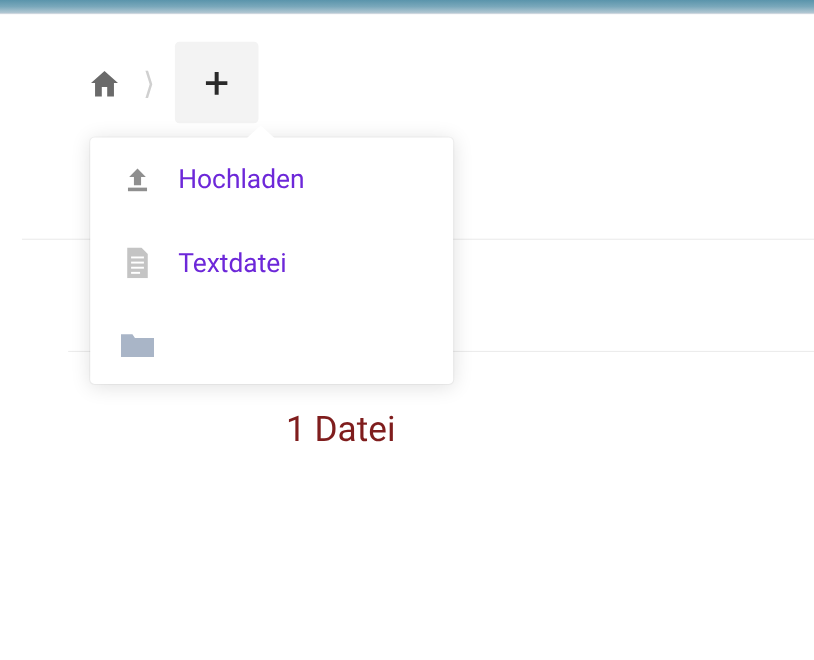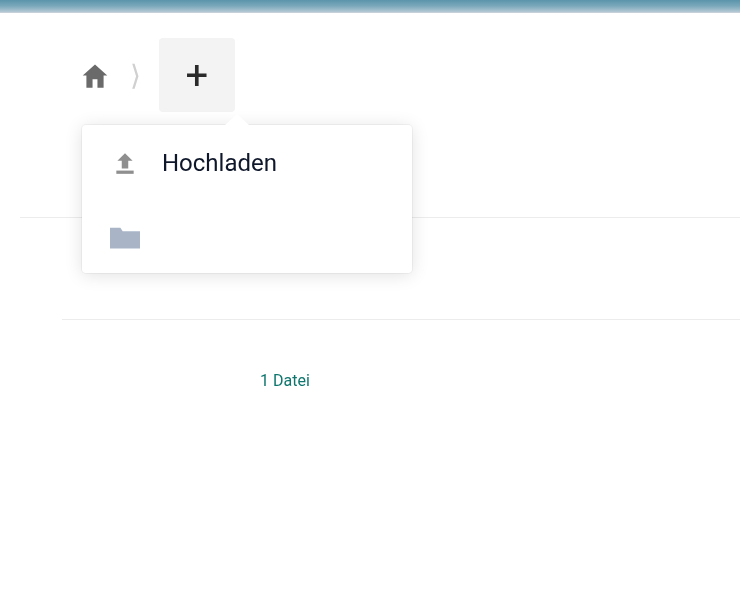--- a/index.html
+++ b/index.html
@@ -90,38 +90,38 @@
     }
     .popover-item .icon-slot {
       width: 30px;
       display: flex;
       align-items: center;
       justify-content: center;
       color: #9b9b9b;
     }
     .popover-item .label {
       font-size: 24px;
-      color: #0f172a;
+      color: #6d28d9;
       font-weight: 400;
     }
     .folder-icon-color { color: #a9b5c7; }
     .divider {
       position: absolute;
       height: 1px;
       background: #ececec;
       width: 100%;
     }
     .divider.d1 { top: 204px; left: 20px; right: 0; width: auto; }
     .divider.d2 { top: 306px; left: 62px; right: 0; width: auto; }
     .behind-label {
       position: absolute;
       top: 358px;
       left: 260px;
-      color: #0f766e;
-      font-size: 16px;
+      color: #7f1d1d;
+      font-size: 32px;
       user-select: none;
     }
   </style>
 </head>
 <body>
 
 <div class="top-bar"></div>
 
 <div class="content">
 
@@ -147,20 +147,32 @@
     <div class="popover-item">
       <span class="icon-slot">
         <svg width="26" height="26" viewBox="0 0 24 24">
           <path fill="#8f8f8f" d="M12 3 L5 10 L9 10 L9 17 L15 17 L15 10 L19 10 Z"></path>
           <rect fill="#8f8f8f" x="4" y="19" width="16" height="3"></rect>
         </svg>
       </span>
       <span class="label">Hochladen</span>
     </div>
 
+    <div class="popover-item">
+      <span class="icon-slot">
+        <svg width="24" height="28" viewBox="0 0 20 24">
+          <path fill="#c4c4c4" d="M2 0 L13 0 L18 5 L18 24 L2 24 Z"></path>
+          <rect fill="#ffffff" x="5" y="7" width="10" height="1.5"></rect>
+          <rect fill="#ffffff" x="5" y="11" width="10" height="1.5"></rect>
+          <rect fill="#ffffff" x="5" y="15" width="10" height="1.5"></rect>
+          <rect fill="#ffffff" x="5" y="19" width="7" height="1.5"></rect>
+        </svg>
+      </span>
+      <span class="label">Textdatei</span>
+    </div>
 
     <div class="popover-item">
       <span class="icon-slot folder-icon-color">
         <svg width="30" height="24" viewBox="0 0 26 20">
           <path fill="#a9b5c7" d="M0 2 L0 20 L26 20 L26 5 L11 5 L9 2 Z"></path>
         </svg>
       </span>
     </div>
 
   </div>

